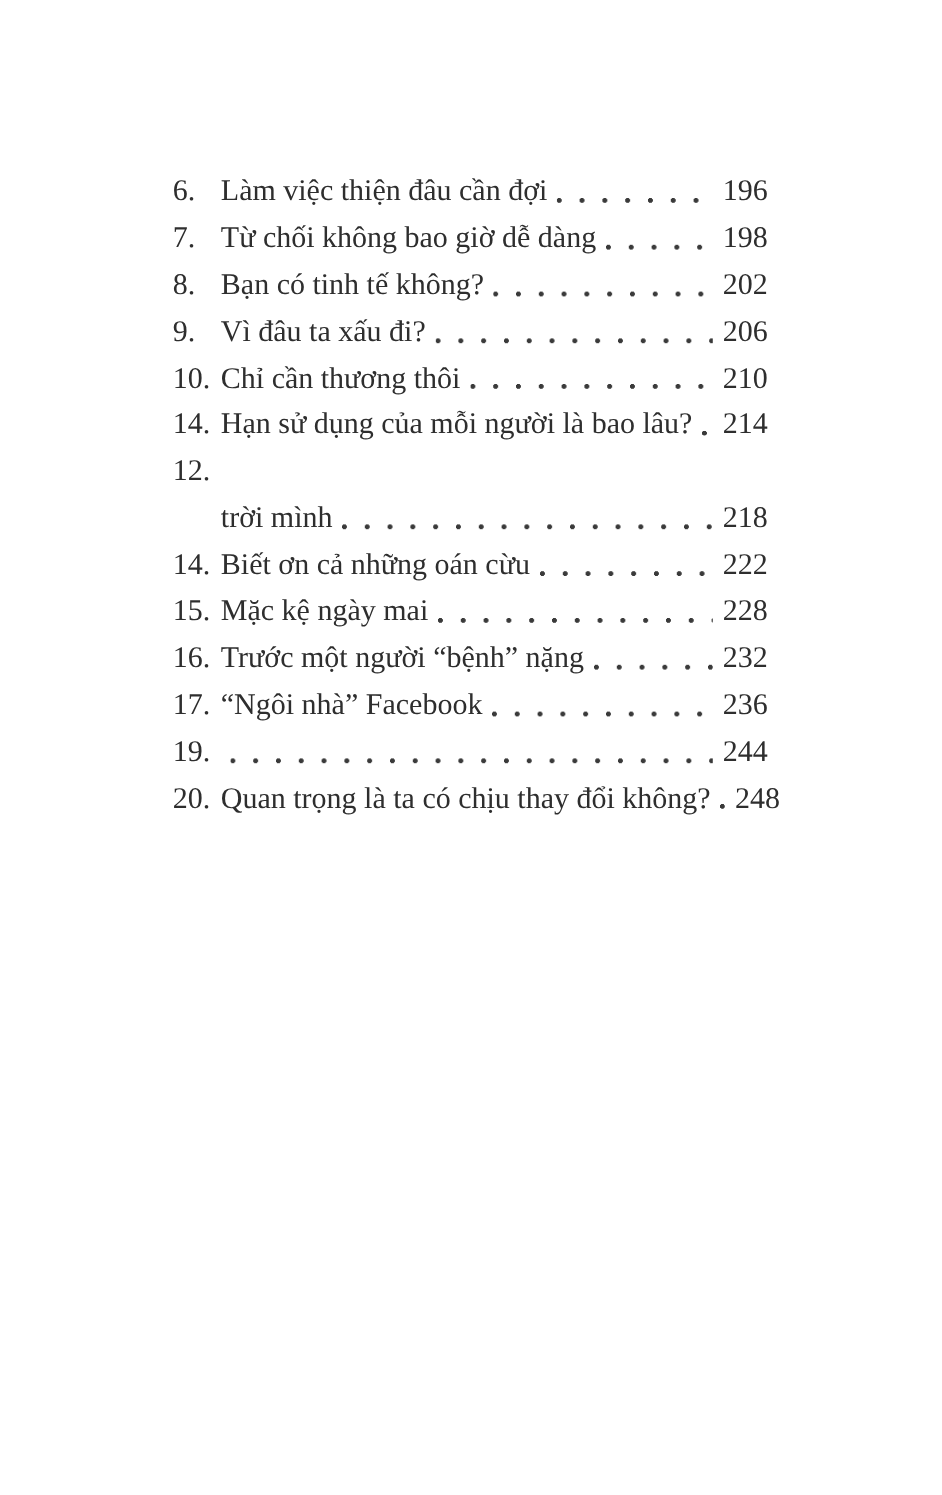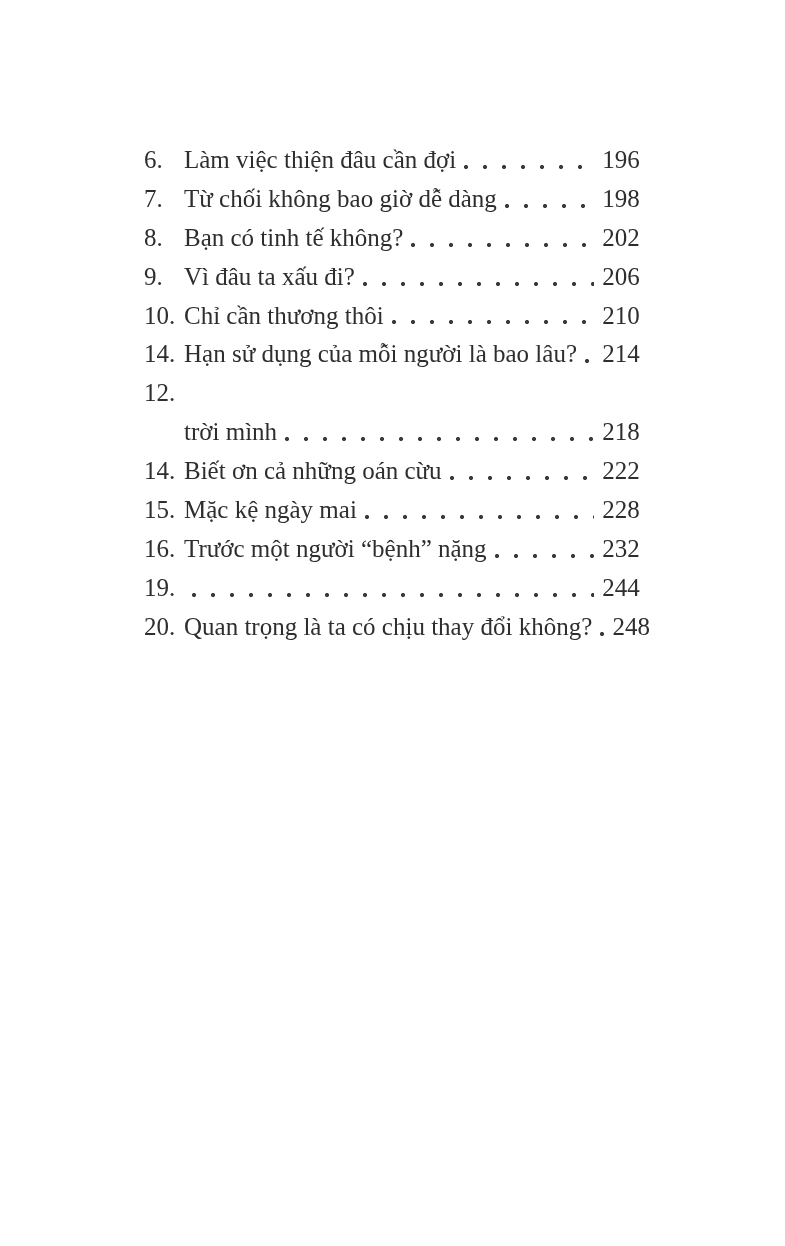--- a/index.html
+++ b/index.html
@@ -136,20 +136,26 @@
       <span class="pagenum">228</span>
     </div>
 
     <div class="row">
       <span class="num">16.</span>
       <span class="title">Trước một người “bệnh” nặng</span>
       <span class="leader"></span>
       <span class="pagenum">232</span>
     </div>
 
+    <div class="row">
+      <span class="num">17.</span>
+      <span class="title">“Ngôi nhà” Facebook</span>
+      <span class="leader"></span>
+      <span class="pagenum">236</span>
+    </div>
 
 
     <div class="row">
       <span class="num">19.</span>
       <span class="leader"></span>
       <span class="pagenum">244</span>
     </div>
 
     <div class="row">
       <span class="num">20.</span>

